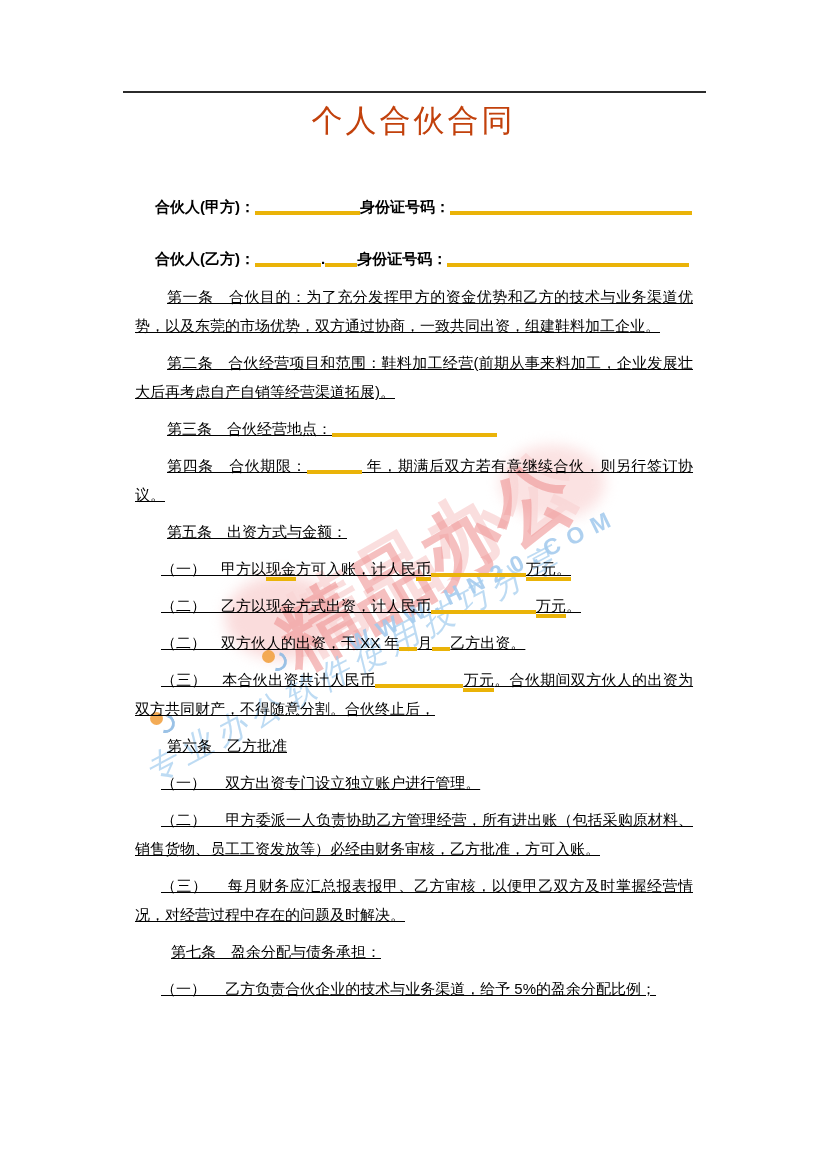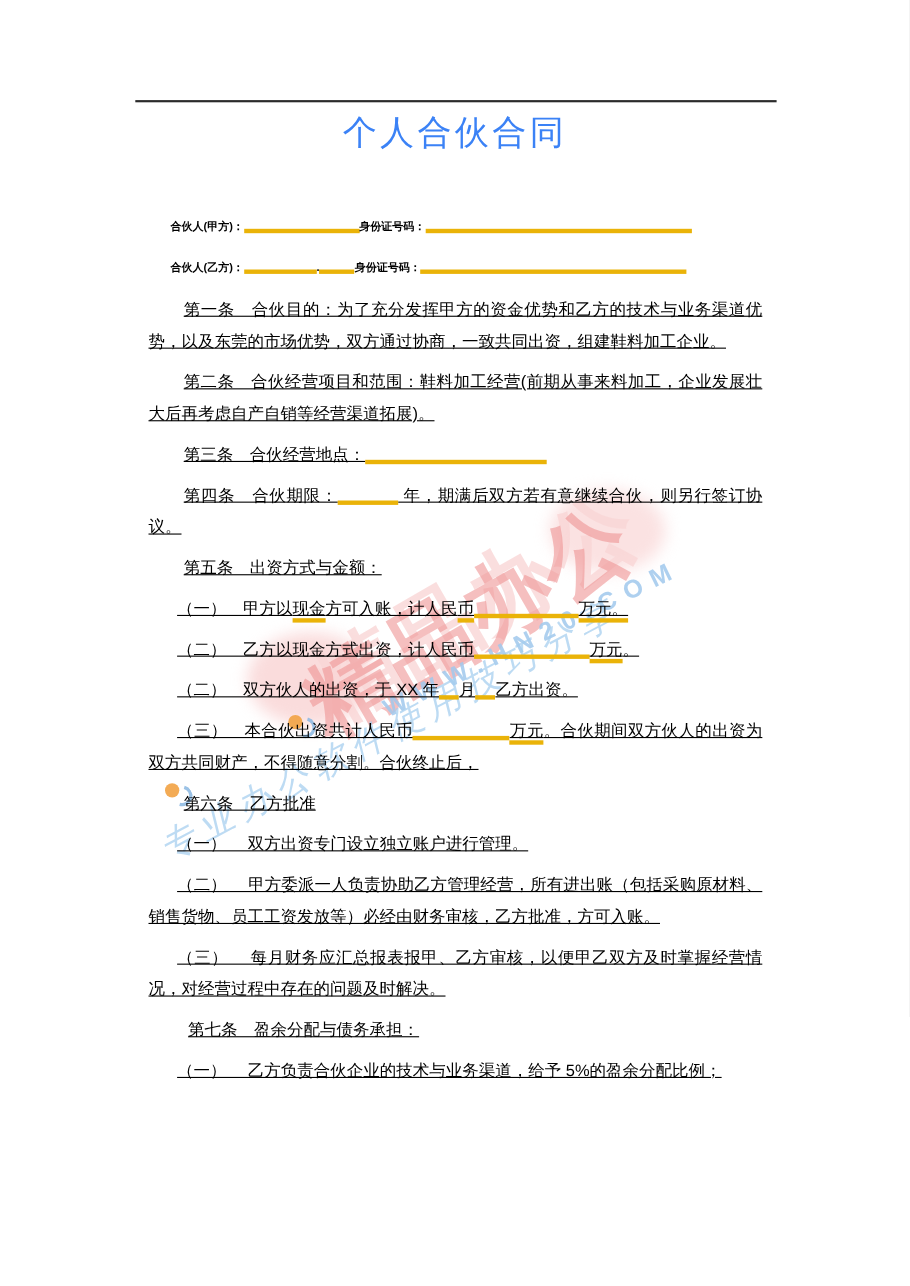--- a/index.html
+++ b/index.html
@@ -34,29 +34,29 @@
     border:3px solid transparent;border-right-color:rgba(138,184,226,.85);
     border-bottom-color:rgba(138,184,226,.85);transform:rotate(-30deg);
   }
   .wm-logo.l1{left:262px;top:650px;}
   .wm-logo.l2{left:150px;top:712px;}
   
   .rule{position:absolute;left:123px;top:91px;width:583px;height:2px;background:#2b2b2b;z-index:1;}
   .doc-title{
     position:absolute;left:0;top:100px;width:100%;text-align:center;z-index:1;
     font-family:"Liberation Serif","DejaVu Serif",serif;
-    font-size:31px;font-weight:400;letter-spacing:3px;color:#3b82f6;
+    font-size:31px;font-weight:400;letter-spacing:3px;color:#c2410c;
   }
   .content{
     position:absolute;left:123px;top:0;width:582px;z-index:1;
     font-size:15px;line-height:29px;text-align:justify;
   }
-  .party{margin:0;font-weight:bold;line-height:22px;white-space:nowrap;text-indent:32px;font-size:10px;}
+  .party{margin:0;font-weight:bold;line-height:22px;white-space:nowrap;text-indent:32px;font-size:15px;}
   .party.pa{margin-top:196px;}
-  .party.pb{margin-top:15px;}
+  .party.pb{margin-top:30px;}
   .body-paras{margin-top:12px;}
   .body-paras p{margin:8px 12px;text-decoration:underline;}
   p.clause{text-indent:32px;}
   p.item{text-indent:26px;}
   p.clause7{text-indent:36px;}
   .ul{border-bottom:4px solid #eab308;}
   .bl{display:inline-block;height:1em;vertical-align:text-bottom;}
 </style>
 </head>
 <body>

